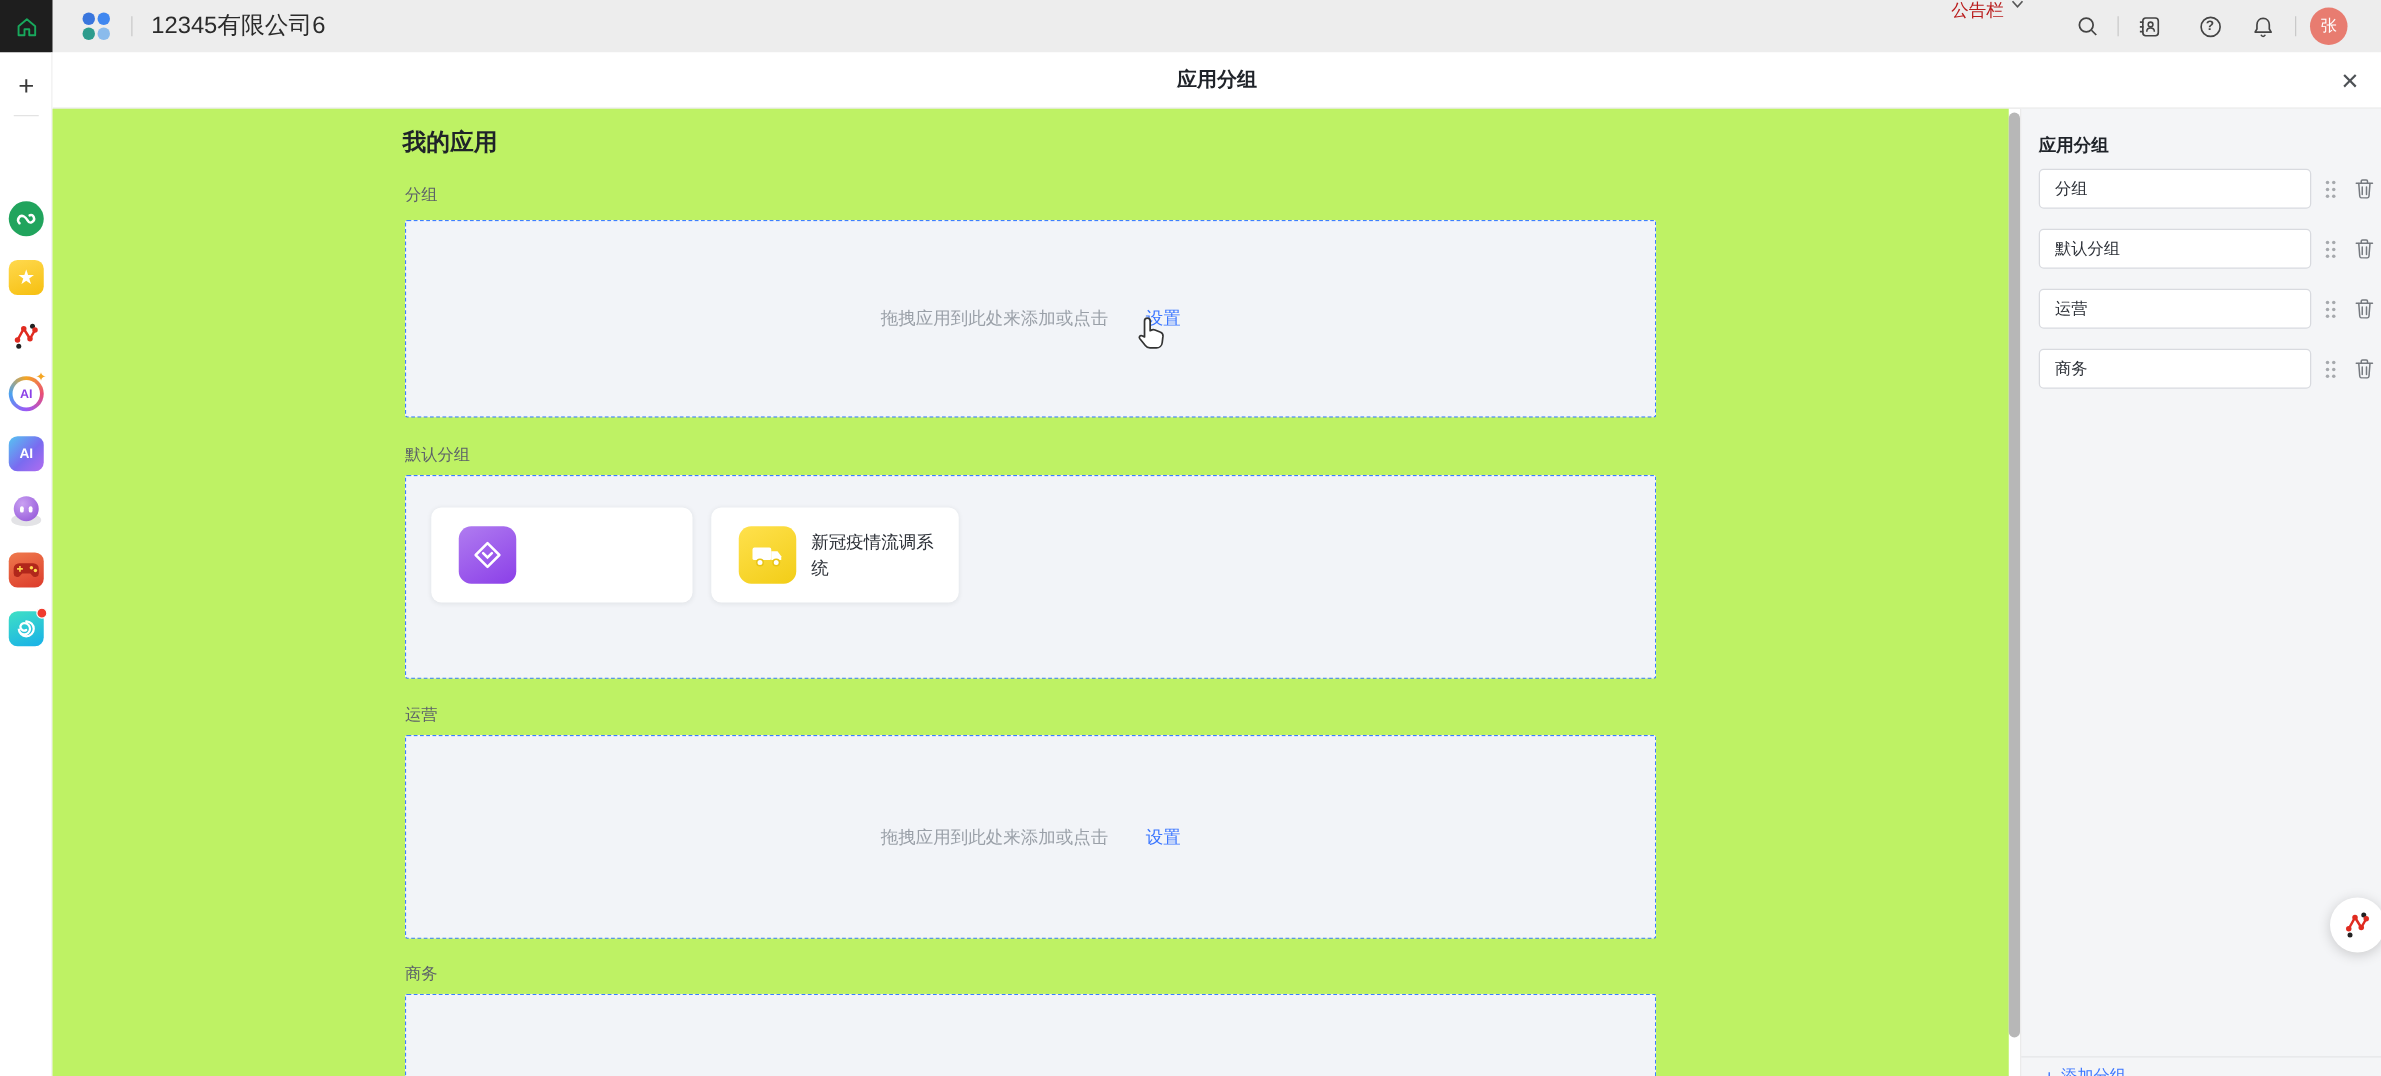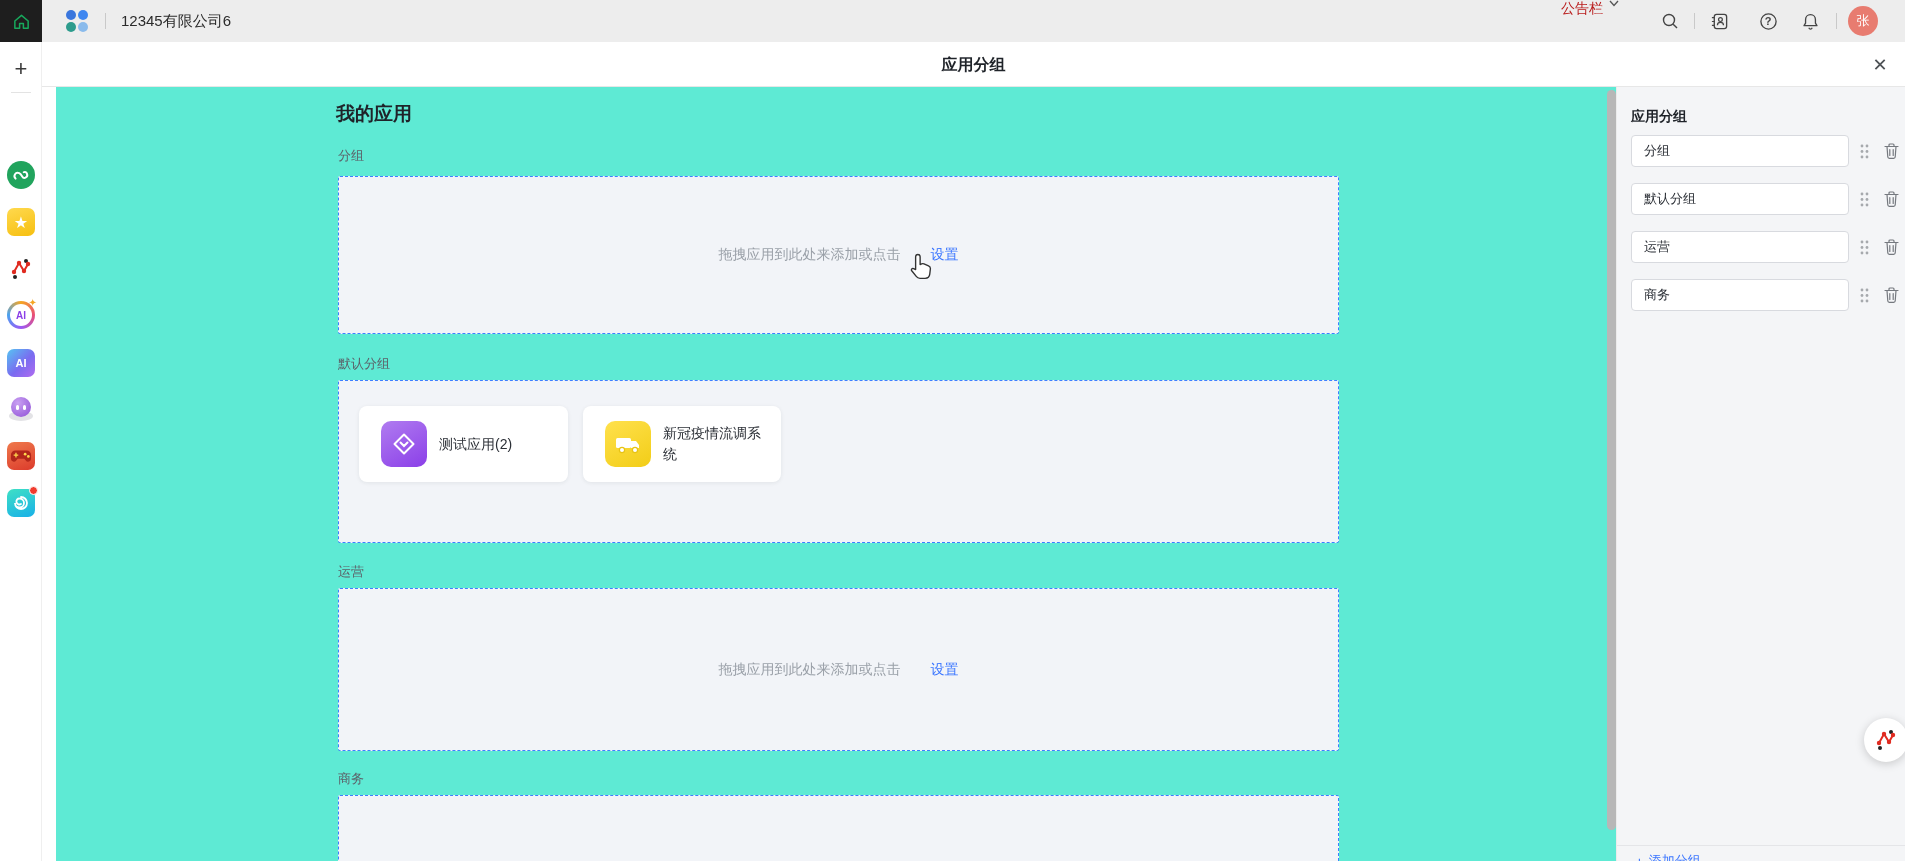--- a/index.html
+++ b/index.html
@@ -7,21 +7,21 @@
   body { font-family:"Liberation Sans","DejaVu Sans",sans-serif; background:#fff; overflow:hidden; }
   .page { position:relative; width:1905px; height:861px; overflow:hidden; background:#fff; }
 
   
   .topbar { position:absolute; left:0; top:0; width:1905px; height:42px; background:#ededed; }
   .corner { position:absolute; left:0; top:0; width:42px; height:42px; background:#1e1e1e; display:flex; align-items:center; justify-content:center; cursor:pointer; }
   .logo { position:absolute; left:66px; top:10px; width:22px; height:22px; display:grid; grid-template-columns:10px 10px; grid-template-rows:10px 10px; gap:2px; cursor:pointer; }
   .logo i { border-radius:50%; display:block; }
   .logo .d1{background:#3a76dd;} .logo .d2{background:#3f87f0;} .logo .d3{background:#2d9c8d;} .logo .d4{background:#8abbec;}
   .tb-sep { position:absolute; top:13px; width:1px; height:16px; background:#c9c9c9; }
-  .company { position:absolute; left:121px; top:0; height:42px; line-height:42px; font-size:15px; color:#2b2b2b; cursor:pointer; }
+  .company { position:absolute; left:121px; top:0; height:42px; line-height:42px; font-size:19px; color:#2b2b2b; cursor:pointer; }
   .announce { position:absolute; left:1561px; top:0; height:42px; display:flex; gap:6px; font-size:14px; color:#b91c1c; cursor:pointer; }
   .tb-ico { position:absolute; top:9px; width:24px; height:24px; display:flex; align-items:center; justify-content:center; cursor:pointer; }
   .avatar { position:absolute; left:1848px; top:6px; width:30px; height:30px; border-radius:50%; color:#fff; font-size:13px; display:flex; align-items:center; justify-content:center; cursor:pointer; }
 
   
   .modal-head { position:absolute; left:42px; top:42px; width:1863px; height:45px; background:#fff; border-bottom:1px solid #e7e7e7; }
   .modal-title { position:absolute; left:0; right:0; top:0; height:45px; line-height:45px; text-align:center; font-size:16px; font-weight:bold; color:#1f2329; }
   .close-btn { position:absolute; right:12px; top:10px; width:26px; height:26px; line-height:26px; text-align:center; font-size:18px; color:#4e5256; cursor:pointer; }
 
   
@@ -38,21 +38,21 @@
   .ico-ai   { background:linear-gradient(135deg,#56c4f2,#7a6bf0 55%,#b06cf0); color:#fff; font-weight:bold; font-size:11px; }
   .ico-robot { background:transparent; }
   .robot-halo { position:absolute; left:2px; bottom:2px; width:24px; height:10px; background:#e3e3e6; border-radius:50%; }
   .robot-head { position:absolute; left:4px; top:2px; width:20px; height:20px; border-radius:50%; background:radial-gradient(circle at 35% 30%,#c9a0f2,#8e4fd6); }
   .robot-head i { position:absolute; top:8px; width:3px; height:5px; background:#fff; border-radius:2px; }
   .ico-game { background:linear-gradient(160deg,#ef7a4d,#dc3b2b); }
   .ico-chat { background:linear-gradient(160deg,#3fe0c5,#18b0e8); position:relative; }
   .badge { position:absolute; right:-3px; top:-3px; width:9px; height:9px; background:#f03b2e; border:1.5px solid #fff; border-radius:50%; }
 
   
-  .content { position:absolute; left:56px; top:87px; width:1565px; height:774px; background:#5eead4; }
+  .content { position:absolute; left:42px; top:87px; width:1565px; height:774px; background:#bef264; }
   .page-title { position:absolute; left:280px; top:14px; font-size:19px; font-weight:bold; color:#1f2329; }
   .grp-label { position:absolute; left:282px; font-size:13px; color:#5c6169; }
   .dropzone { position:absolute; left:282px; width:1001px; background:#f2f4f8; border:1px dashed #3d7fff; border-radius:2px; display:flex; align-items:center; justify-content:center;gap:30px; }
   .dz-hint { font-size:14px; color:#9aa0a8; }
   .dz-action { font-size:14px; color:#3b76ff; cursor:pointer; }
   .app-card { position:absolute; width:209px; height:76px; background:#fff; border-radius:8px; box-shadow:0 1px 4px rgba(31,35,41,.08); display:flex; align-items:center; cursor:pointer; }
   .app-ico { position:absolute; left:22px; top:15px; width:46px; height:46px; border-radius:10px; display:flex; align-items:center; justify-content:center; }
   .app-ico.purple { background:linear-gradient(150deg,#b07cf0,#8b3fe8); }
   .app-ico.yellow { background:linear-gradient(150deg,#ffe14d,#f2cd17); }
   .app-label { position:absolute; left:80px; top:0; height:76px; display:flex; align-items:center; font-size:14px; color:#2b2f36; width:118px; line-height:21px; }
@@ -206,21 +206,20 @@
 
     <div class="grp-label" style="top:268px">默认分组</div>
     <div class="dropzone" style="top:293px;height:163px;justify-content:flex-start">
       <div class="app-card" style="left:20px;top:25px">
         <div class="app-ico purple">
           <svg width="26" height="26" viewBox="0 0 26 26">
             <path d="M13 3.5 L22.5 13 L13 22.5 L3.5 13 Z" fill="none" stroke="#fff" stroke-width="2" stroke-linejoin="round"></path>
             <path d="M9.5 11.5 L13 15 L16.5 11.5" fill="none" stroke="#fff" stroke-width="2" stroke-linecap="round"></path>
           </svg>
         </div>
-        <div class="app-label">测试应用(2)</div>
       </div>
       <div class="app-card" style="left:244px;top:25px;width:198px">
         <div class="app-ico yellow">
           <svg width="28" height="22" viewBox="0 0 28 22">
             <rect x="2" y="5" width="15" height="10" rx="1.5" fill="#fff"></rect>
             <path d="M17 8 h5 l3 4 v3 h-8 z" fill="#fff"></path>
             <circle cx="8" cy="17" r="2.6" fill="#fff" stroke="#e8c414" stroke-width="1.2"></circle>
             <circle cx="21" cy="17" r="2.6" fill="#fff" stroke="#e8c414" stroke-width="1.2"></circle>
           </svg>
         </div>

